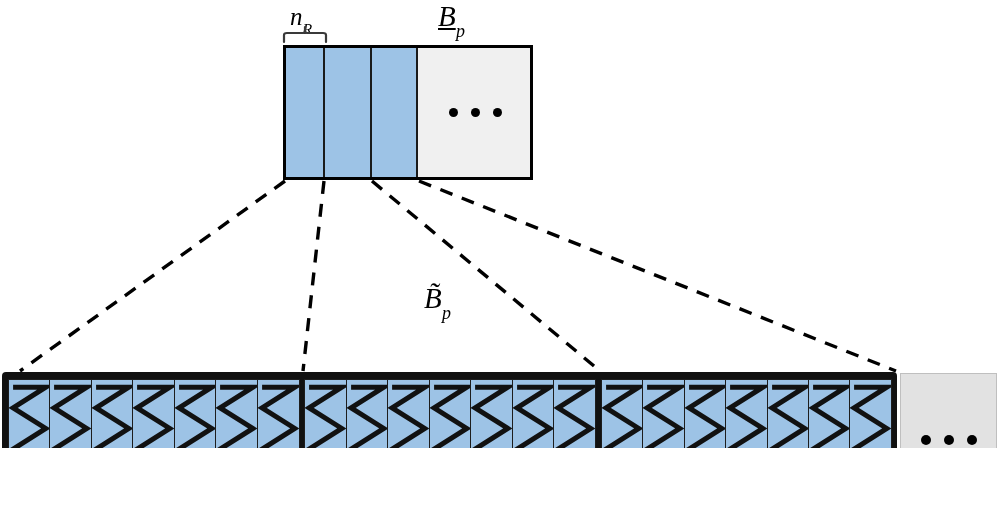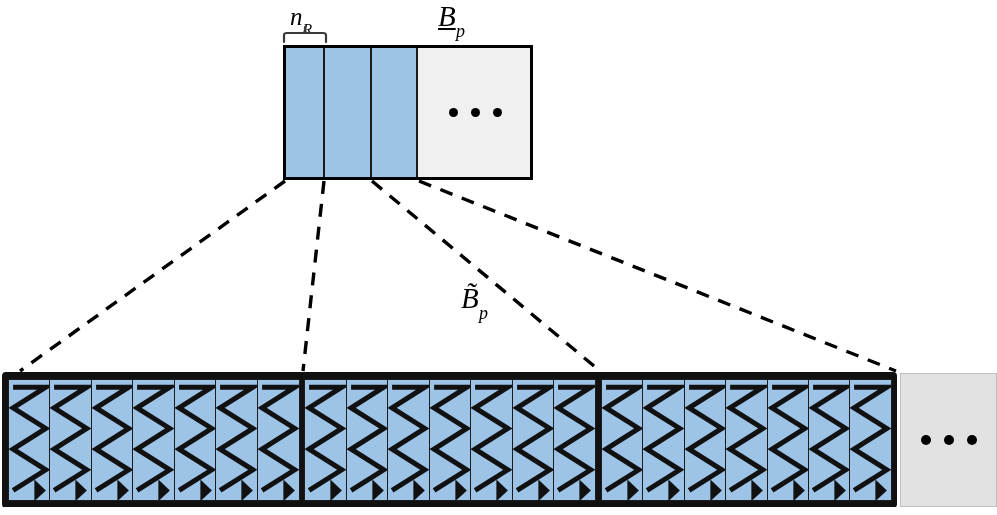--- a/index.html
+++ b/index.html
@@ -6,21 +6,21 @@
     margin: 0;
     padding: 0;
     background: #ffffff;
   }
   body {
     font-family: "Liberation Serif", serif;
   }
   #canvas {
     position: relative;
     width: 997px;
-    height: 507px;
+    height: 448px;
     background: #ffffff;
     overflow: hidden;
   }
   .label {
     position: absolute;
     font-family: "Liberation Serif", serif;
     font-style: italic;
     color: #000000;
     white-space: nowrap;
     line-height: 1;
@@ -143,21 +143,21 @@
 <div id="canvas">
 
   <div class="label" id="label-nr" style="left:290px; top:4px; font-size:25px;">
     <span>n</span><span class="sub">R</span>
   </div>
 
   <div class="label" id="label-bp" style="left:438px; top:2px; font-size:29px;text-decoration:underline;">
     <span>B</span><span class="sub">p</span>
   </div>
 
-  <div class="label" id="label-btilde" style="left:424px; top:284px; font-size:29px;margin-left:37px;">
+  <div class="label" id="label-btilde" style="left:424px; top:284px; font-size:29px;">
     <span>B̃</span><span class="sub">p</span>
   </div>
 
   <svg id="brace">
     <path d="M284,42 L284,35 Q284,33 287,33 L303,33 Q305,33 305,30 Q305,33 307,33 L323,33 Q326,33 326,35 L326,42" fill="none" stroke="#3a3a3a" stroke-width="2.2" stroke-linecap="round" stroke-linejoin="round"></path>
     <path d="M305,33 L305,27" fill="none" stroke="#3a3a3a" stroke-width="2.2" stroke-linecap="round"></path>
   </svg>
 
   <div id="top-block">
     <div class="top-cell" style="left:0px; width:39px;"></div>

